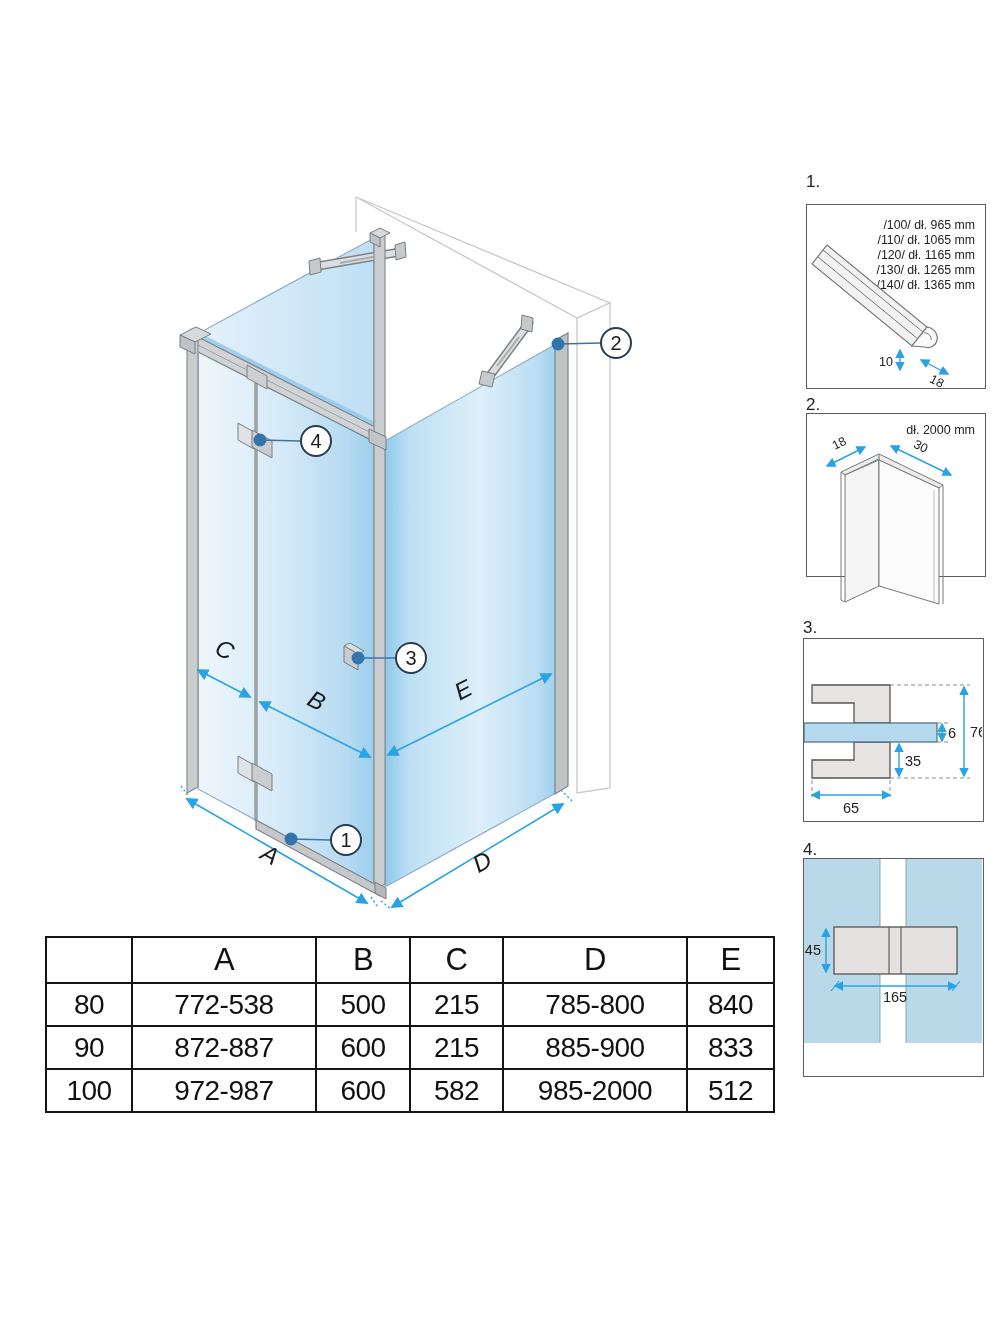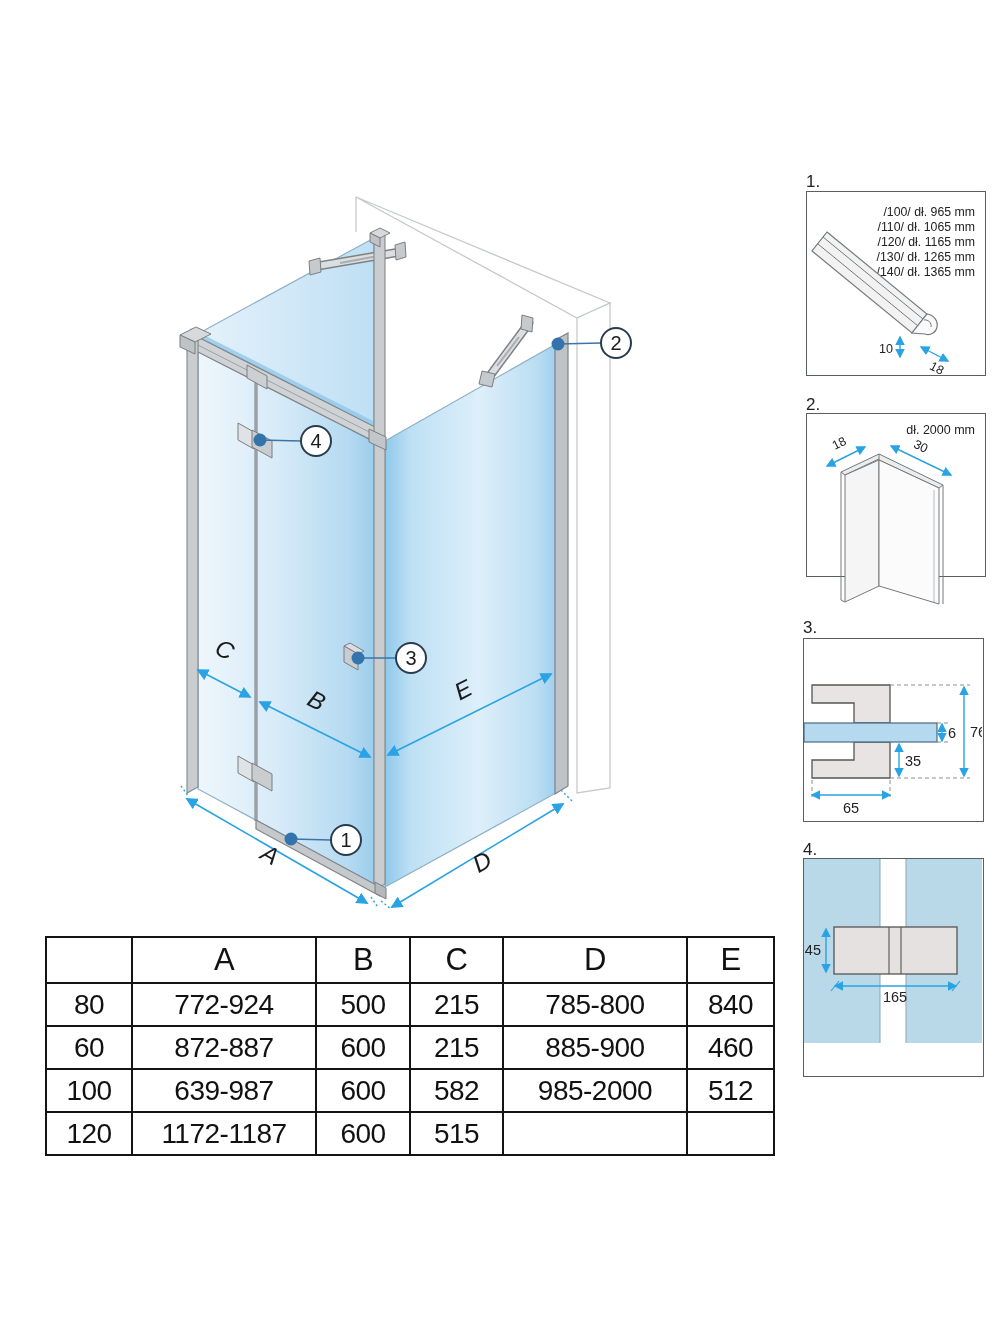--- a/index.html
+++ b/index.html
@@ -156,21 +156,21 @@
       <g>
         <path d="M260,440 L301,441" stroke="#3b74a8" stroke-width="1.7"></path>
         <circle cx="260" cy="440" r="6.5" fill="#3374ac"></circle>
         <circle cx="316" cy="441" r="15" fill="#fff" stroke="#2a3b4d" stroke-width="2"></circle>
         <text x="316" y="448" font-size="20" fill="#1c1c1c" text-anchor="middle">4</text>
       </g>
     </g>
   </svg>
 
   <span class="detail-label" style="left:806px;top:172px">1.</span>
-  <div class="detail-box" style="left:806px;top:191px;width:180px;height:185px">
+  <div class="detail-box" style="left:806px;top:204px;width:180px;height:185px">
     <svg width="177" height="182" viewBox="0 0 177 182">
       <defs>
         <marker id="ah1" viewBox="0 0 10 10" refX="8.5" refY="5" markerWidth="7" markerHeight="7" orient="auto-start-reverse">
           <path d="M0,0 L10,5 L0,10 Z" fill="#29a3e3"></path>
         </marker>
       </defs>
       <g font-size="12.3" fill="#222" text-anchor="end">
         <text x="168" y="24">/100/ dł. 965 mm</text>
         <text x="168" y="39">/110/ dł. 1065 mm</text>
         <text x="168" y="54">/120/ dł. 1165 mm</text>
@@ -294,46 +294,38 @@
         <th>A</th>
         <th>B</th>
         <th>C</th>
         <th>D</th>
         <th>E</th>
       </tr>
     </thead>
     <tbody>
       <tr>
         <td>80</td>
-        <td>772-924</td>
+        <td>772-538</td>
         <td>500</td>
         <td>215</td>
         <td>785-800</td>
         <td>840</td>
       </tr>
       <tr>
-        <td>60</td>
+        <td>90</td>
         <td>872-887</td>
         <td>600</td>
         <td>215</td>
         <td>885-900</td>
-        <td>460</td>
+        <td>833</td>
       </tr>
       <tr>
         <td>100</td>
-        <td>639-987</td>
+        <td>972-987</td>
         <td>600</td>
         <td>582</td>
         <td>985-2000</td>
         <td>512</td>
       </tr>
-      <tr>
-        <td>120</td>
-        <td>1172-1187</td>
-        <td>600</td>
-        <td>515</td>
-        <td></td>
-        <td></td>
-      </tr>
     </tbody>
   </table>
 
 </div>
 
 </body></html>

